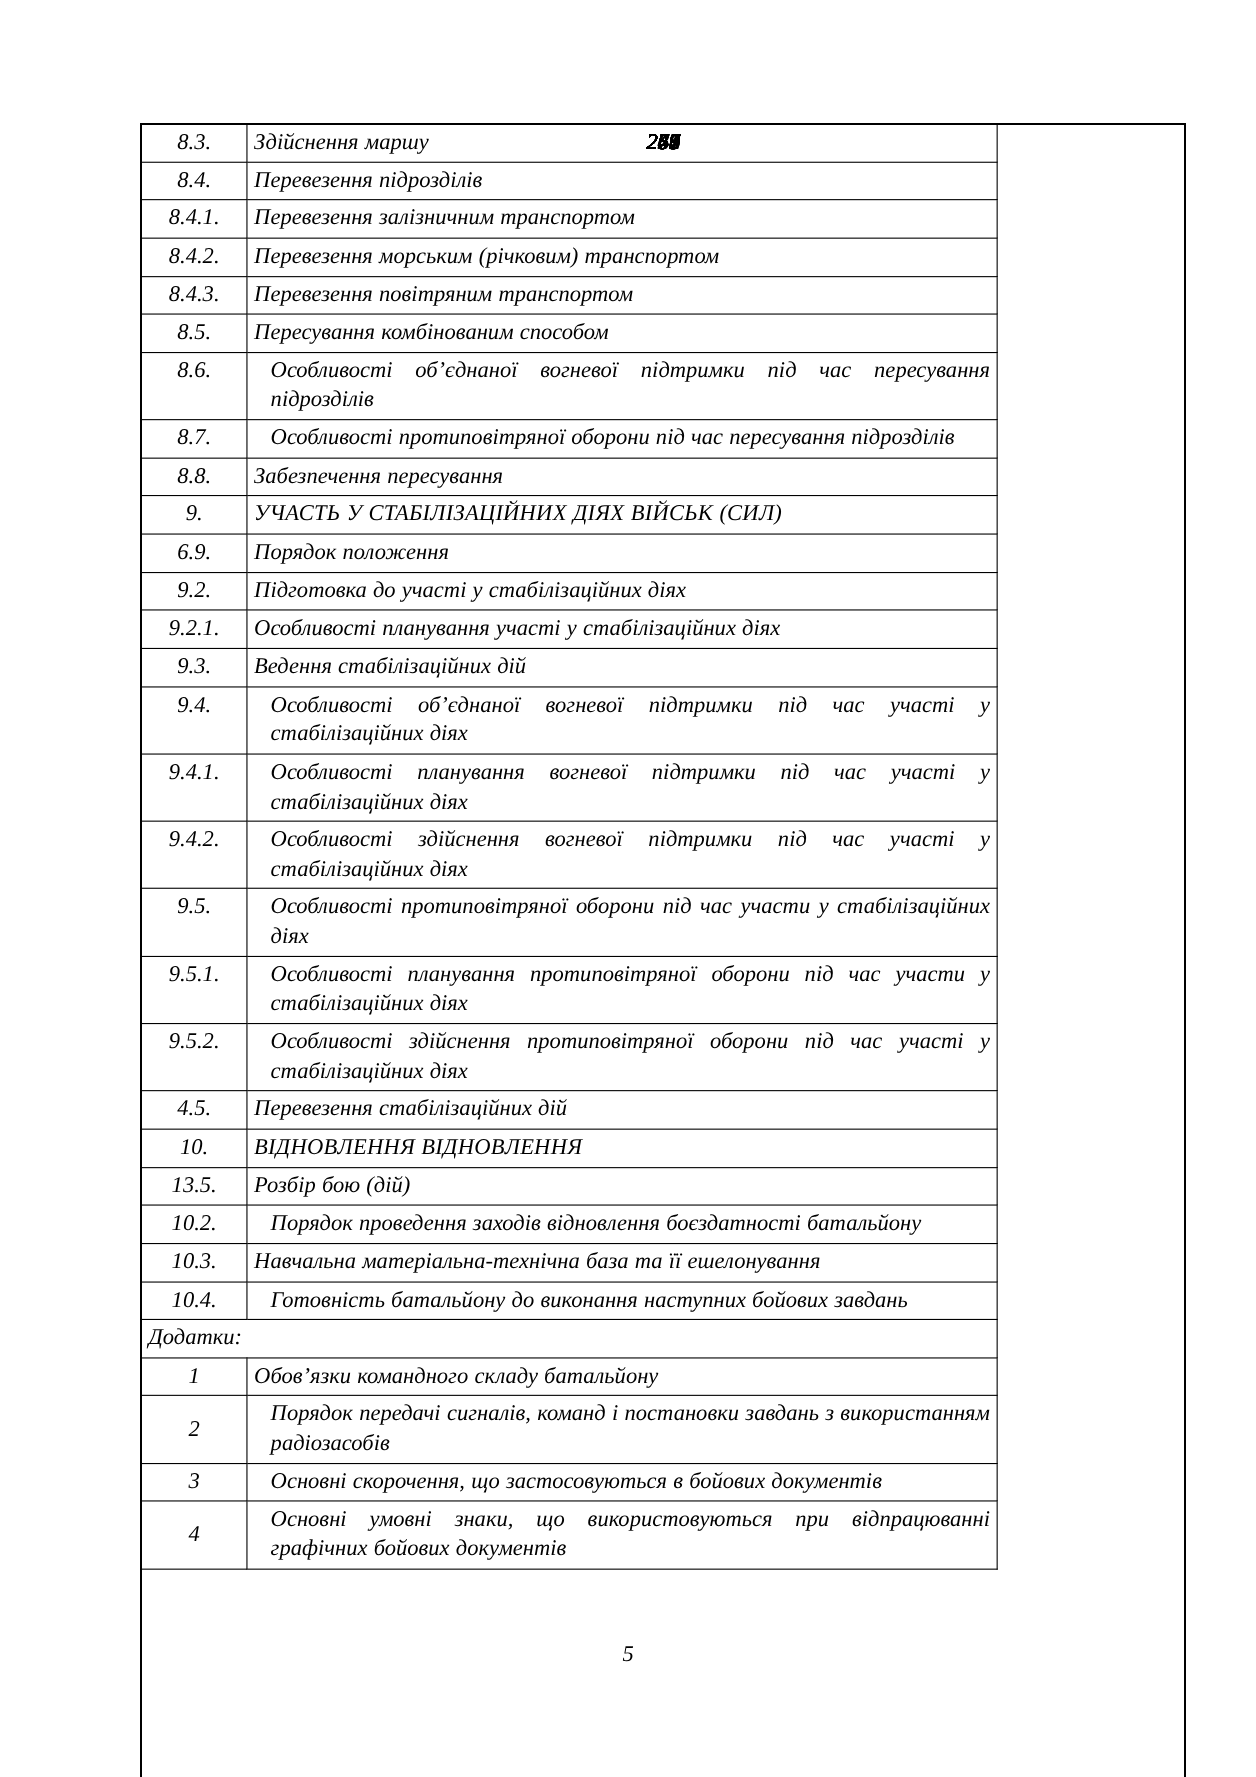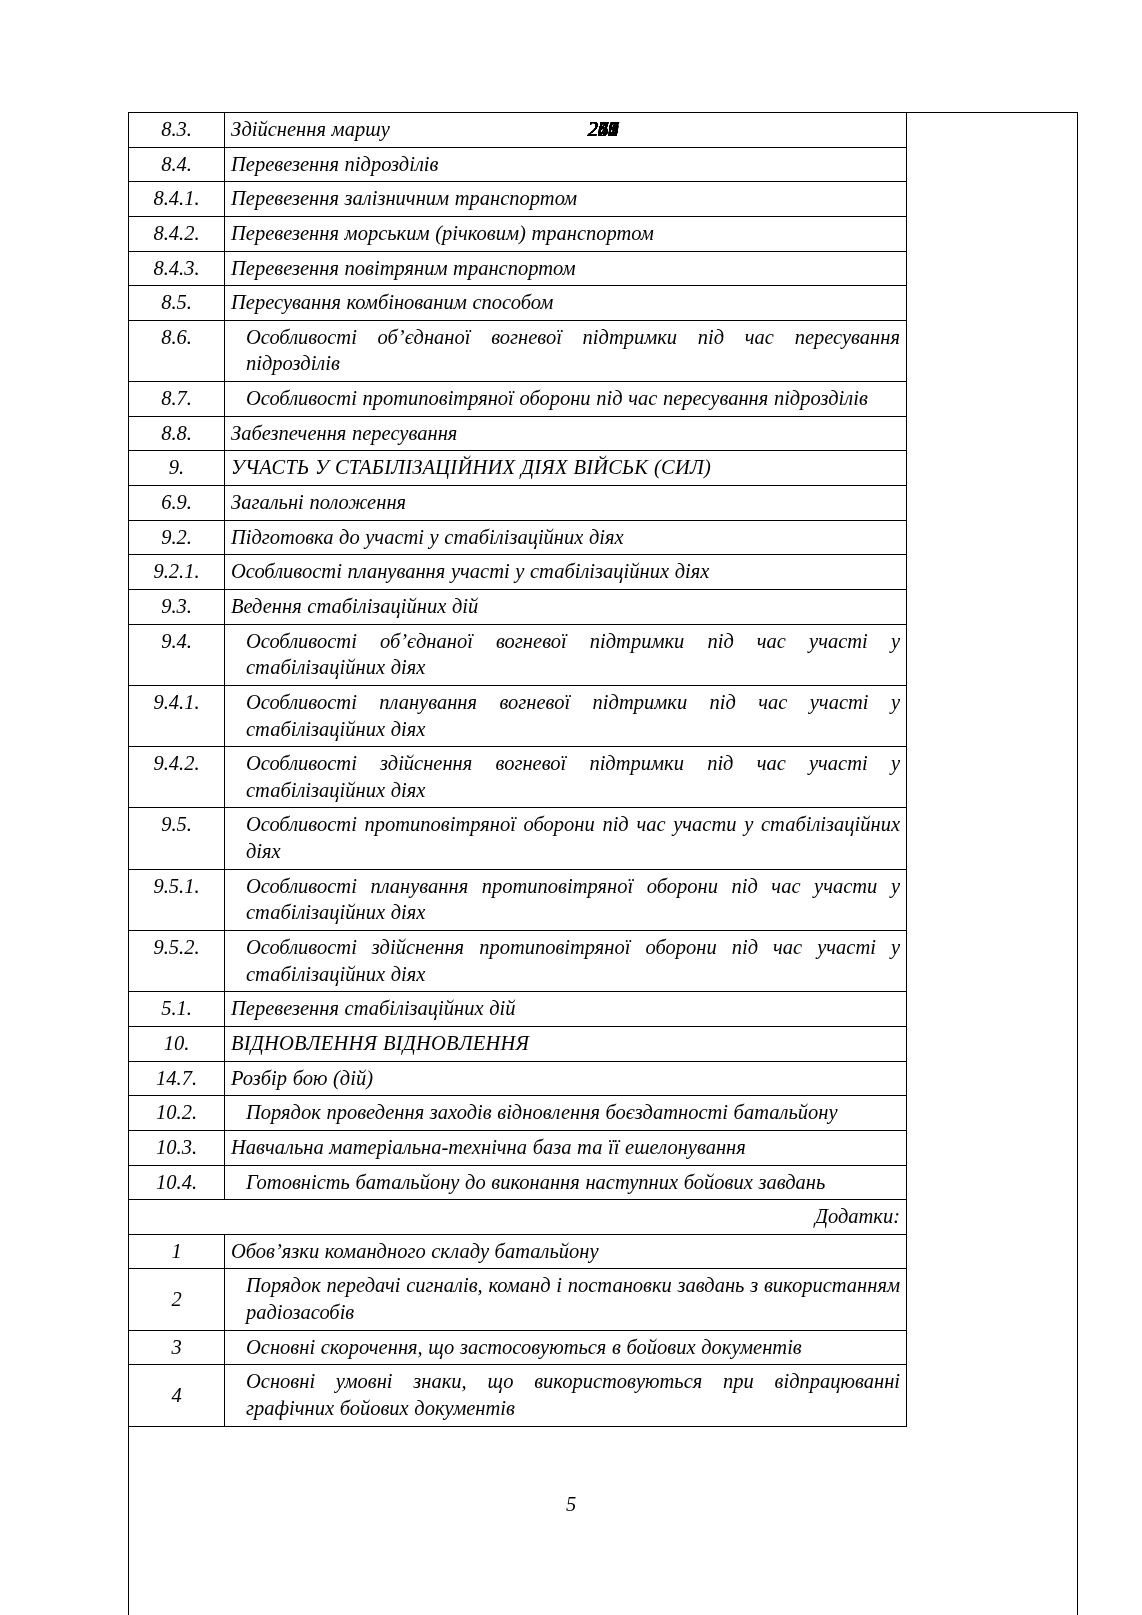--- a/index.html
+++ b/index.html
@@ -61,21 +61,21 @@
     padding-left: 21px;
   }
   td.page {
     text-align: center;
     white-space: nowrap;
   }
   tr.section td.title {
     letter-spacing: 0.2px;
   }
   td.appendix-label {
-    text-align: right;
+    text-align: left;
     padding-left: 10px;
   }
   .footer-pageno {
     position: absolute;
     left: 0;
     top: 1493px;
     width: 1142px;
     text-align: center;
     font-size: 20.5px;
     font-family: "Liberation Serif", serif;
@@ -139,21 +139,21 @@
             <td class="title">Забезпечення пересування</td>
             <td class="page">246</td>
           </tr>
           <tr class="section">
             <td class="num">9.</td>
             <td class="title">УЧАСТЬ У СТАБІЛІЗАЦІЙНИХ ДІЯХ ВІЙСЬК (СИЛ)</td>
             <td class="page">247</td>
           </tr>
           <tr>
             <td class="num">6.9.</td>
-            <td class="title">Загальні положення</td>
+            <td class="title">Порядок положення</td>
             <td class="page">247</td>
           </tr>
           <tr>
             <td class="num">9.2.</td>
             <td class="title">Підготовка до участі у стабілізаційних діях</td>
             <td class="page">249</td>
           </tr>
           <tr>
             <td class="num">9.2.1.</td>
             <td class="title">Особливості планування участі у стабілізаційних діях</td>
@@ -188,31 +188,31 @@
             <td class="num">9.5.1.</td>
             <td class="title justify-full">Особливості планування протиповітряної оборони під час участи у стабілізаційних діях</td>
             <td class="page">260</td>
           </tr>
           <tr>
             <td class="num">9.5.2.</td>
             <td class="title justify-full">Особливості здійснення протиповітряної оборони під час участі у стабілізаційних діях</td>
             <td class="page">261</td>
           </tr>
           <tr>
-            <td class="num">5.1.</td>
+            <td class="num">4.5.</td>
             <td class="title">Перевезення стабілізаційних дій</td>
             <td class="page">261</td>
           </tr>
           <tr class="section">
             <td class="num">10.</td>
             <td class="title">ВІДНОВЛЕННЯ ВІДНОВЛЕННЯ</td>
             <td class="page">262</td>
           </tr>
           <tr>
-            <td class="num">14.7.</td>
+            <td class="num">13.5.</td>
             <td class="title">Розбір бою (дій)</td>
             <td class="page">262</td>
           </tr>
           <tr>
             <td class="num">10.2.</td>
             <td class="title justify-full">Порядок проведення заходів відновлення боєздатності батальйону</td>
             <td class="page">265</td>
           </tr>
           <tr>
             <td class="num">10.3.</td>

